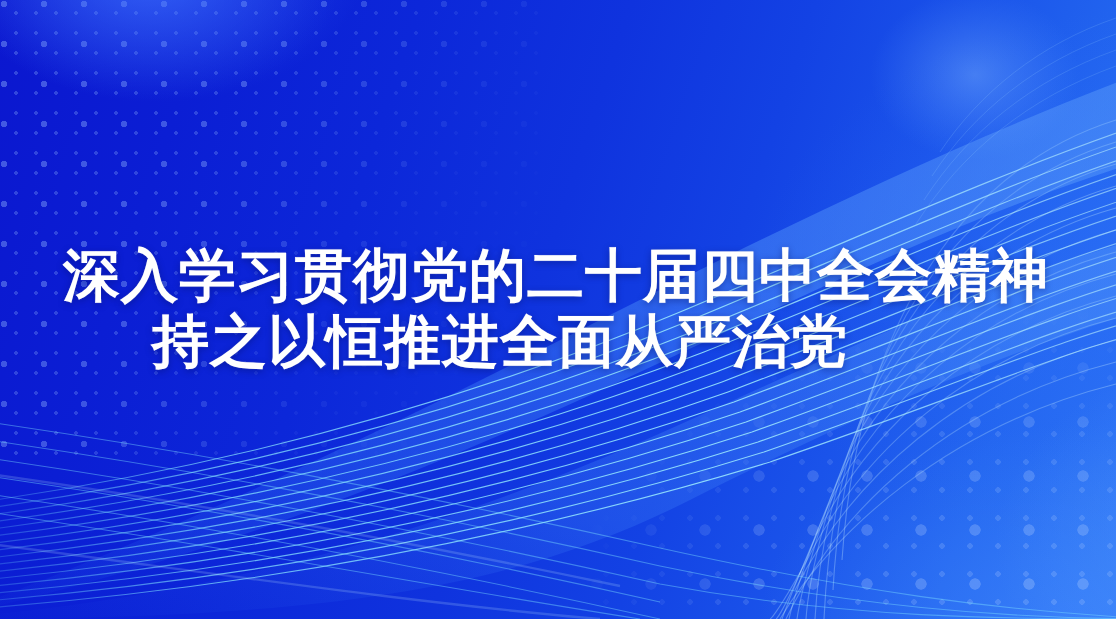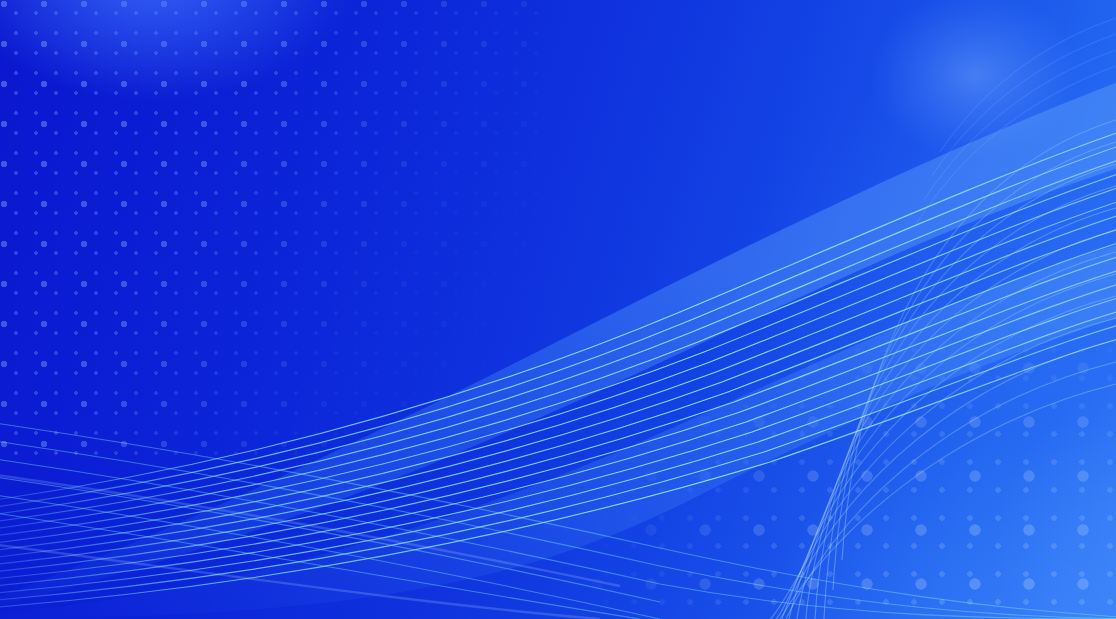--- a/index.html
+++ b/index.html
@@ -194,14 +194,18 @@
       </g>
 
       <g fill="none" stroke="#bfe6ff" stroke-opacity="0.20" stroke-width="2.4">
         <path d="M-40,470 C 180,500 400,540 620,586"></path>
         <path d="M-40,540 C 180,568 400,602 600,619"></path>
       </g>
 
     </g>
   </svg>
 
+  <div class="title-block">
+    <div class="title-line l1">深入学习贯彻党的二十届四中全会精神</div>
+    <div class="title-line l2">持之以恒推进全面从严治党</div>
+  </div>
 
 </div>
 
 </body></html>

